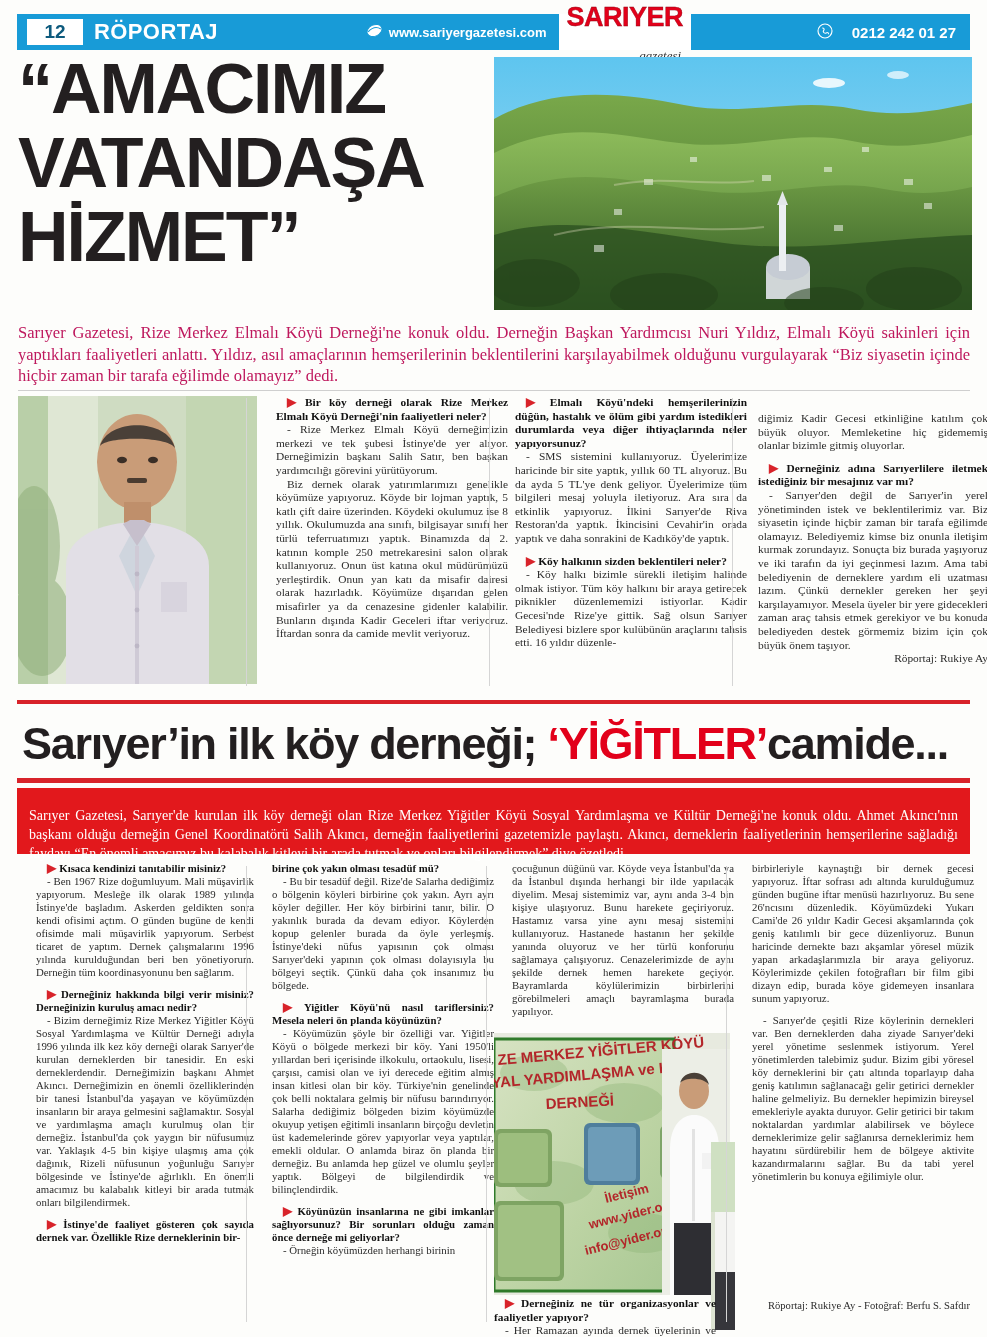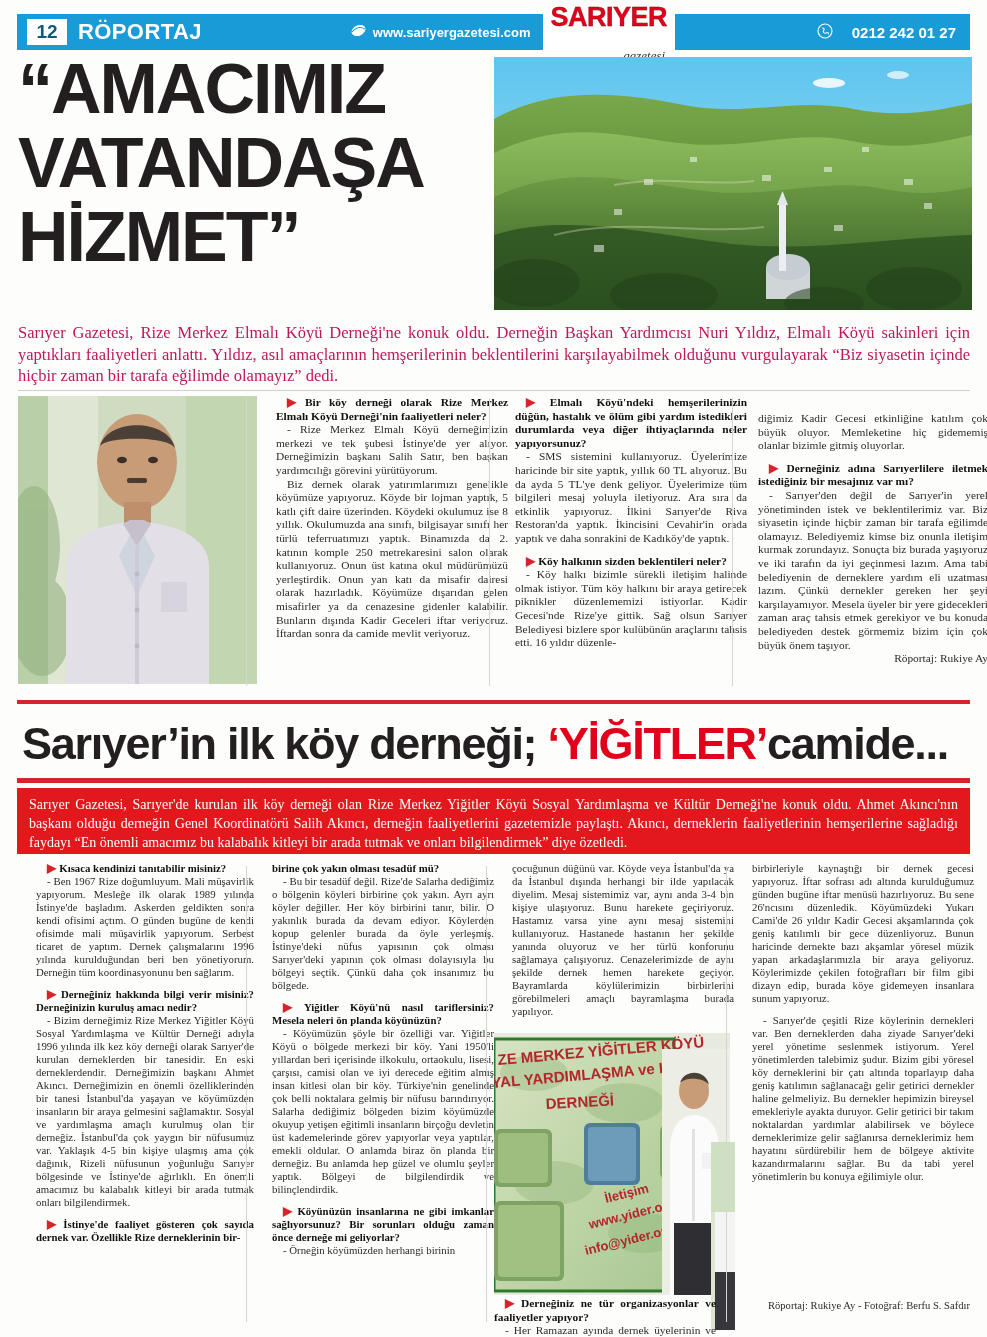--- a/index.html
+++ b/index.html
@@ -14,21 +14,21 @@
   .page{position:relative;width:987px;height:1337px;background:#fdfdfb;box-sizing:border-box;}
 
   
   .masthead{
     position:absolute;left:17px;top:14px;width:953px;height:36px;
     background:#189BD7;display:flex;align-items:center;
   }
   .mh-page-num{
     background:#ffffff;color:#0d5a7d;font-family:"Liberation Sans",sans-serif;
     font-weight:bold;font-size:19px;line-height:26px;height:26px;min-width:24px;
-    text-align:center;margin-left:10px;padding:0 8px;
+    text-align:center;margin-left:10px;padding:0 16px;
   }
   .mh-section{
     color:#ffffff;font-family:"Liberation Sans",sans-serif;font-weight:bold;
     font-size:22px;letter-spacing:.4px;margin-left:11px;
   }
   .mh-web{
     display:flex;align-items:center;gap:6px;margin-left:148px;
   }
   .mh-web-text{color:#ffffff;font-family:"Liberation Sans",sans-serif;font-size:13px;font-weight:bold;}
   .mh-logo{
@@ -86,21 +86,21 @@
   
   .divider-band{position:absolute;left:17px;width:953px;background:#d8232a;}
   .headline2{
     position:absolute;left:22px;top:718px;width:944px;
     font-family:"Liberation Sans",sans-serif;font-weight:bold;
     font-size:45px;line-height:52px;letter-spacing:-1.3px;color:#231f20;white-space:nowrap;
   }
   .headline2 .hl-red{color:#e2001a;}
   .redbox{
     position:absolute;left:17px;top:788px;width:953px;height:66px;background:#e2181c;
-    box-sizing:border-box;padding:7px 12px 0 12px;
+    box-sizing:border-box;padding:18px 12px 0 12px;
   }
   .redbox-text{
     color:#ffffff;font-family:"Liberation Serif",serif;font-size:14px;line-height:19px;
     text-align:justify;
   }
 
   .a2{position:absolute;left:18px;top:862px;width:952px;height:460px;}
   .a2-c1{position:absolute;left:18px;top:0;width:218px;}
   .a2-c2{position:absolute;left:254px;top:0;width:222px;}
   .a2-c3{position:absolute;left:494px;top:0;width:222px;}

